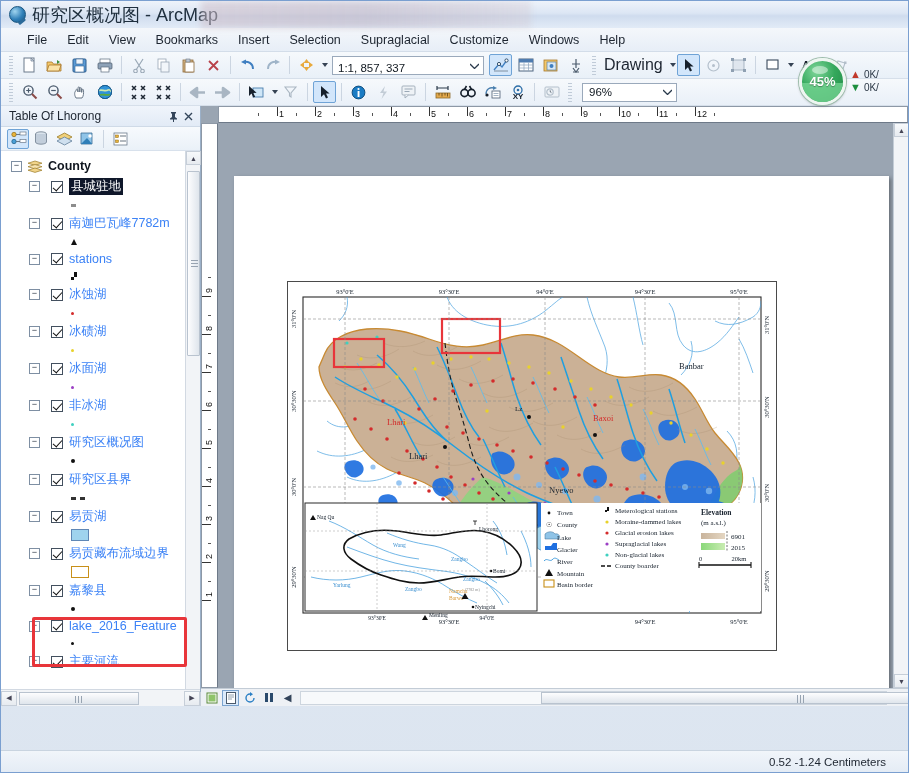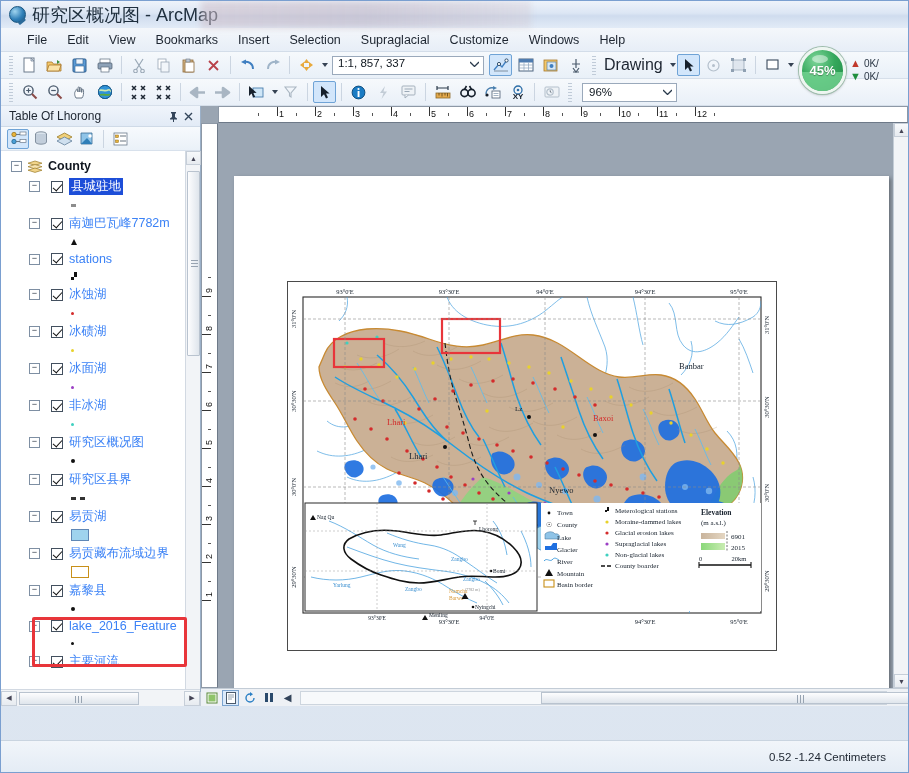--- a/index.html
+++ b/index.html
@@ -85,37 +85,37 @@
     border: 1px solid transparent; border-radius: 2px;
   }
   .tb-btn.active { background:#d2e6fb; border-color:#6fa3d6; }
   .tb-sep { width:1px; height:18px; background:#cbd5e1; margin:0 4px; flex:none; }
   .tb-label { font-size:16px; color:#1d2530; padding:0 4px; white-space:nowrap; }
   .caret { width:0;height:0;border-left:3.5px solid transparent;border-right:3.5px solid transparent;border-top:4px solid #364354; margin-left:3px; }
 
   .scale-combo {
     height: 19px; width: 152px;
     background: #fff; border: 1px solid #9aa9bb;
-    display: flex; align-items: flex-start; justify-content: space-between;
+    display: flex; align-items: flex-end; justify-content: space-between;
     padding: 0 2px 0 5px; margin: 0 4px; flex: none;
   }
   .scale-combo span { font-size: 11.5px; color:#101820; }
   .combo-arrow { width:14px; height:15px; display:flex;align-items:center;justify-content:center; }
 
   .zoom-combo {
     height: 19px; width: 95px;
     background: #fff; border: 1px solid #9aa9bb;
     display:flex; align-items:center; justify-content: space-between;
     padding: 0 2px 0 6px; margin-left: 6px; flex:none;
   }
   .zoom-combo span { font-size: 11.5px; color:#101820; }
 
   
   .netwidget {
-    position: absolute; right: 0px; top: 45px;
+    position: absolute; right: 0px; top: 56px;
     width: 109px; height: 48px;
     display: flex; align-items: center;
     z-index: 60;
   }
   .net-gauge {
     width: 47px; height: 47px; border-radius: 50%;
     background: radial-gradient(circle at 35% 25%, #7fd69a 0%, #35a85c 45%, #1d8442 100%);
     border: 3px solid #eef6f1;
     box-shadow: 0 0 0 1px #9dbdab, 0 1px 3px rgba(0,0,0,.3);
     display:flex; align-items:center; justify-content:center;
@@ -190,21 +190,21 @@
   .chk {
     width:12px;height:12px;border:1px solid #43505f;background:#fff;
     margin:0 6px; flex:none; position:relative;
   }
   .chk::after {
     content:''; position:absolute; left:3px; top:0px;
     width:4px;height:8px;border:solid #111; border-width:0 1.6px 1.6px 0;
     transform: rotate(42deg);
   }
   .layer-name { font-size:12.5px; color:#3b82f6; white-space:nowrap; }
-  .layer-name.selected { background:#1d4ed8; color:#fff; padding:0 2px; }
+  .layer-name.selected { background:#0f172a; color:#fff; padding:0 2px; }
   .symbol-row { padding-left: 70px; height: 14px; display:flex; align-items:center; }
   .sym-dot { width:3px;height:3px;border-radius:50%; }
   .sym-sq { width:4px;height:4px; }
   .sym-tri { width:0;height:0;border-left:4px solid transparent;border-right:4px solid transparent;border-bottom:7px solid #111; }
   .sym-box { width:18px;height:12px;border:1px solid #5f87b5;background:#9fd3ee; }
   .sym-box.basin { border:1.5px solid #c89019; background:#fff; }
   .sym-sta { width:7px;height:8px; position:relative; }
   .sym-sta::before{content:'';position:absolute;left:0;bottom:0;width:3px;height:3px;background:#111;}
   .sym-sta::after{content:'';position:absolute;left:3px;top:0;width:3px;height:5px;background:#111;}
 
@@ -289,21 +289,21 @@
              border:1px solid transparent; cursor:default; font-size:10px;color:#33445a;}
   .lhs-btn.sel { border:1px solid #7aa3cf; background:#dbeafb; }
   .lhs-track { flex:1; height:14px; position:relative; background:#f7f9fb; border:1px solid #cdd5de; margin:0 2px; }
   .lhs-thumb { position:absolute; left:240px; width:520px; height:12px; top:0;
                background:linear-gradient(to bottom,#fdfdfe,#dfe5ec); border:1px solid #b9c3cf; }
   .lhs-thumb::after{content:''; position:absolute; left:50%;top:2px;margin-left:-4px;width:9px;height:8px;
                     background-image:linear-gradient(to right,#97a3b1 33%,transparent 33%); background-size:3px 8px;}
 
   
   .statusbar {
-    position:absolute; left:0; right:0; bottom:0; height:32px;
+    position:absolute; left:0; right:0; bottom:0; height:22px;
     background: linear-gradient(to bottom,#f1f5fa,#e4ecf5);
     border-top:1px solid #c9d4e0;
     display:flex; align-items:center; justify-content:flex-end;
     padding-right: 22px;
   }
   .status-text { font-size:11.5px; color:#1d2530; }
 
   
   .figure { position:absolute; left:0; top:0; }
   svg { display:block; }

